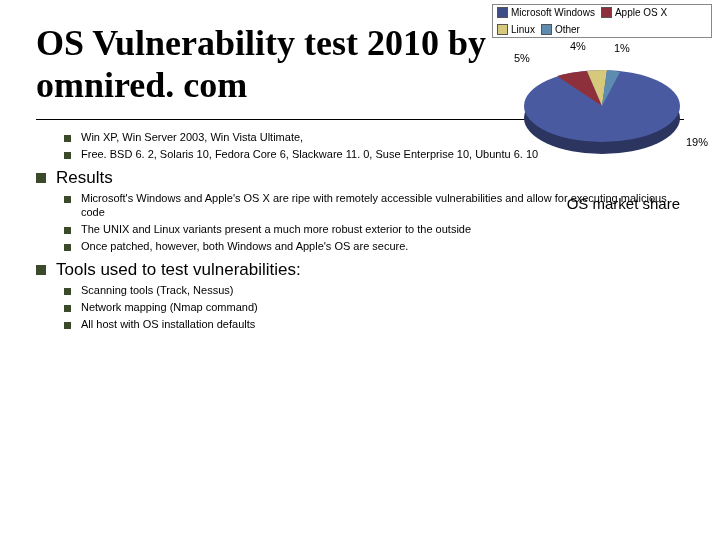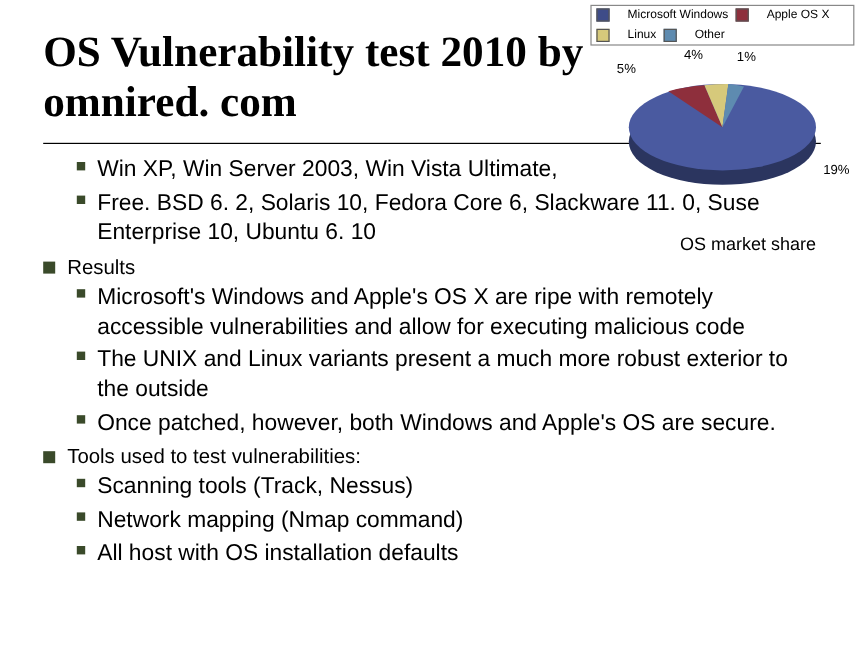--- a/index.html
+++ b/index.html
@@ -2,28 +2,28 @@
 <html><head>
 <meta charset="utf-8">
 <style>
   html,body{margin:0;padding:0;background:#fff;font-family:Arial,Helvetica,sans-serif;color:#000}
   .slide{position:relative;width:720px;height:540px;box-sizing:border-box;padding:22px 36px 20px 36px}
   .title{font-family:"Times New Roman",Times,serif;font-size:36px;line-height:1.18;font-weight:bold;margin:0 0 12px 0;max-width:470px}
   .hr{border:0;border-top:1px solid #000;margin:0 0 10px 0}
   ul.top{list-style:none;margin:0;padding:0;font-size:17px}
   ul.top>li{margin:2px 0 4px 0}
   ul.top>li>.lbl{display:flex;align-items:flex-start}
-  ul.sub{list-style:none;margin:2px 0 6px 28px;padding:0;font-size:19px}
+  ul.sub{list-style:none;margin:2px 0 6px 28px;padding:0;font-size:11px}
   ul.sub>li{display:flex;align-items:flex-start;margin:3px 0;line-height:1.3}
   .b-big{display:inline-block;width:10px;height:10px;background:#3a4a2a;margin:5px 10px 0 0;flex:none}
   .b-sm{display:inline-block;width:7px;height:7px;background:#3a4a2a;margin:5px 10px 0 0;flex:none}
   .note{position:absolute;font-size:15px;color:#000}
   .chart{position:absolute;top:4px;right:8px;width:220px}
   .legend{border:1px solid #888;background:#fff;font-size:10px;padding:2px 4px;display:flex;flex-wrap:wrap;gap:6px;justify-content:flex-start;margin-bottom:2px}
-  .lg{display:flex;align-items:center;gap:15px;white-space:nowrap}
+  .lg{display:flex;align-items:center;gap:3px;white-space:nowrap}
   .sw{display:inline-block;width:9px;height:9px;border:1px solid #555}
   .pie-wrap{position:relative;width:220px;height:130px}
   .pct{position:absolute;font-size:11px;color:#000}
 </style>
 </head>
 <body>
 
 <div class="slide">
 
   <div class="chart">

